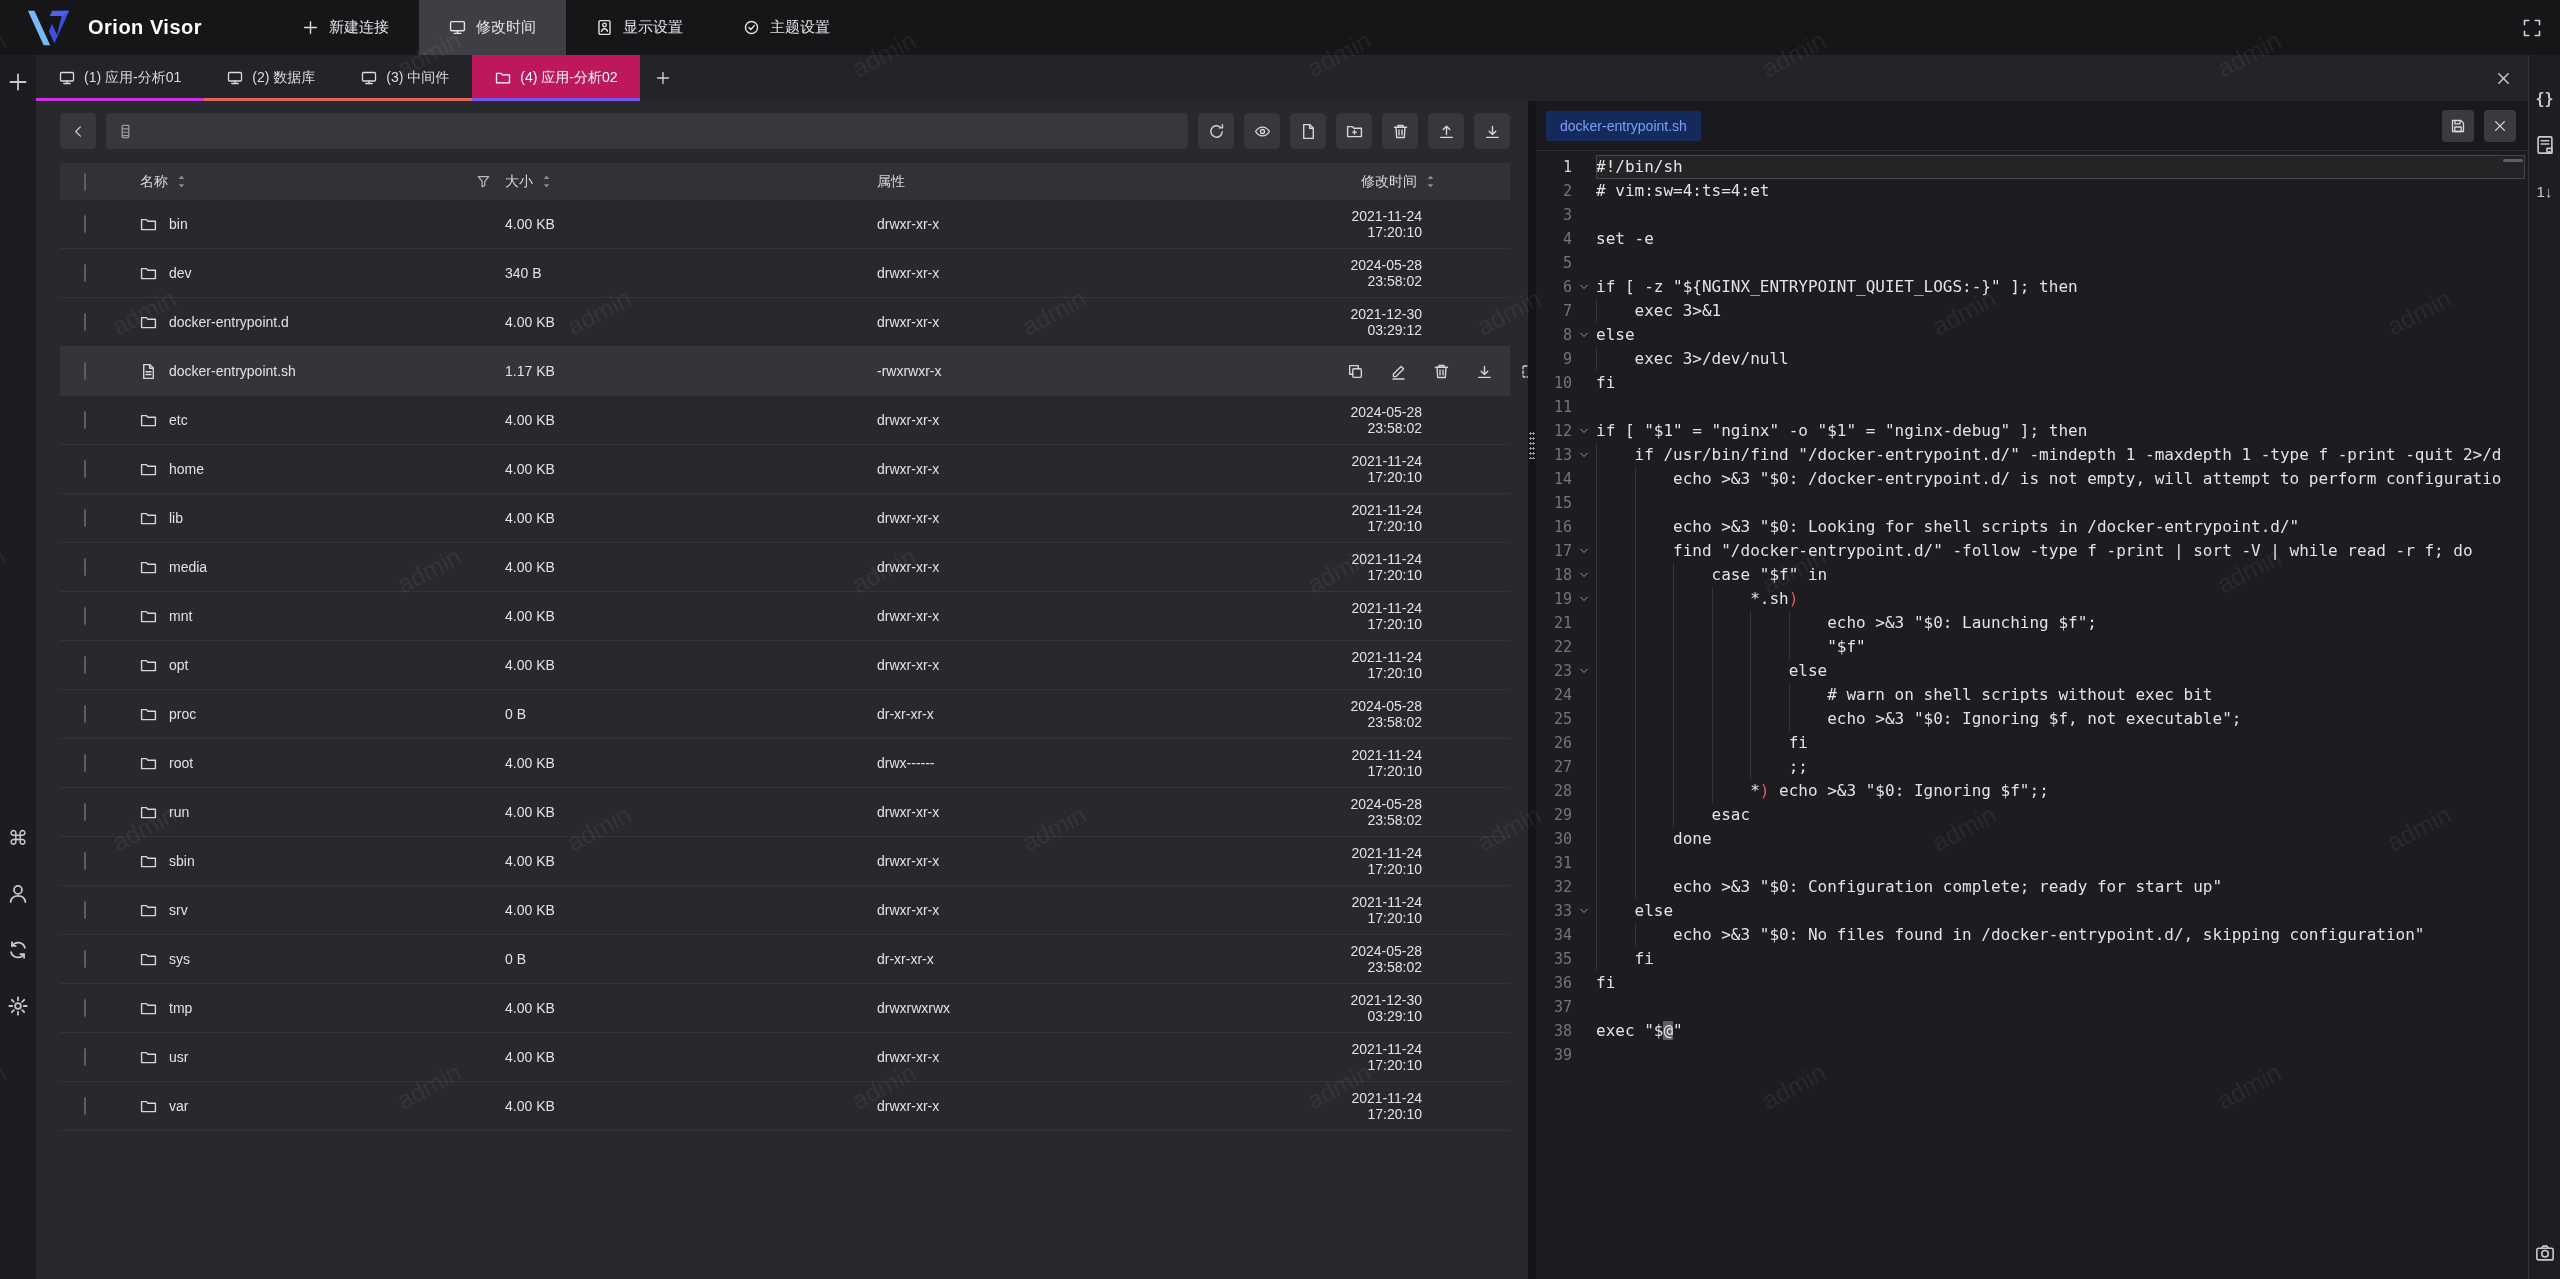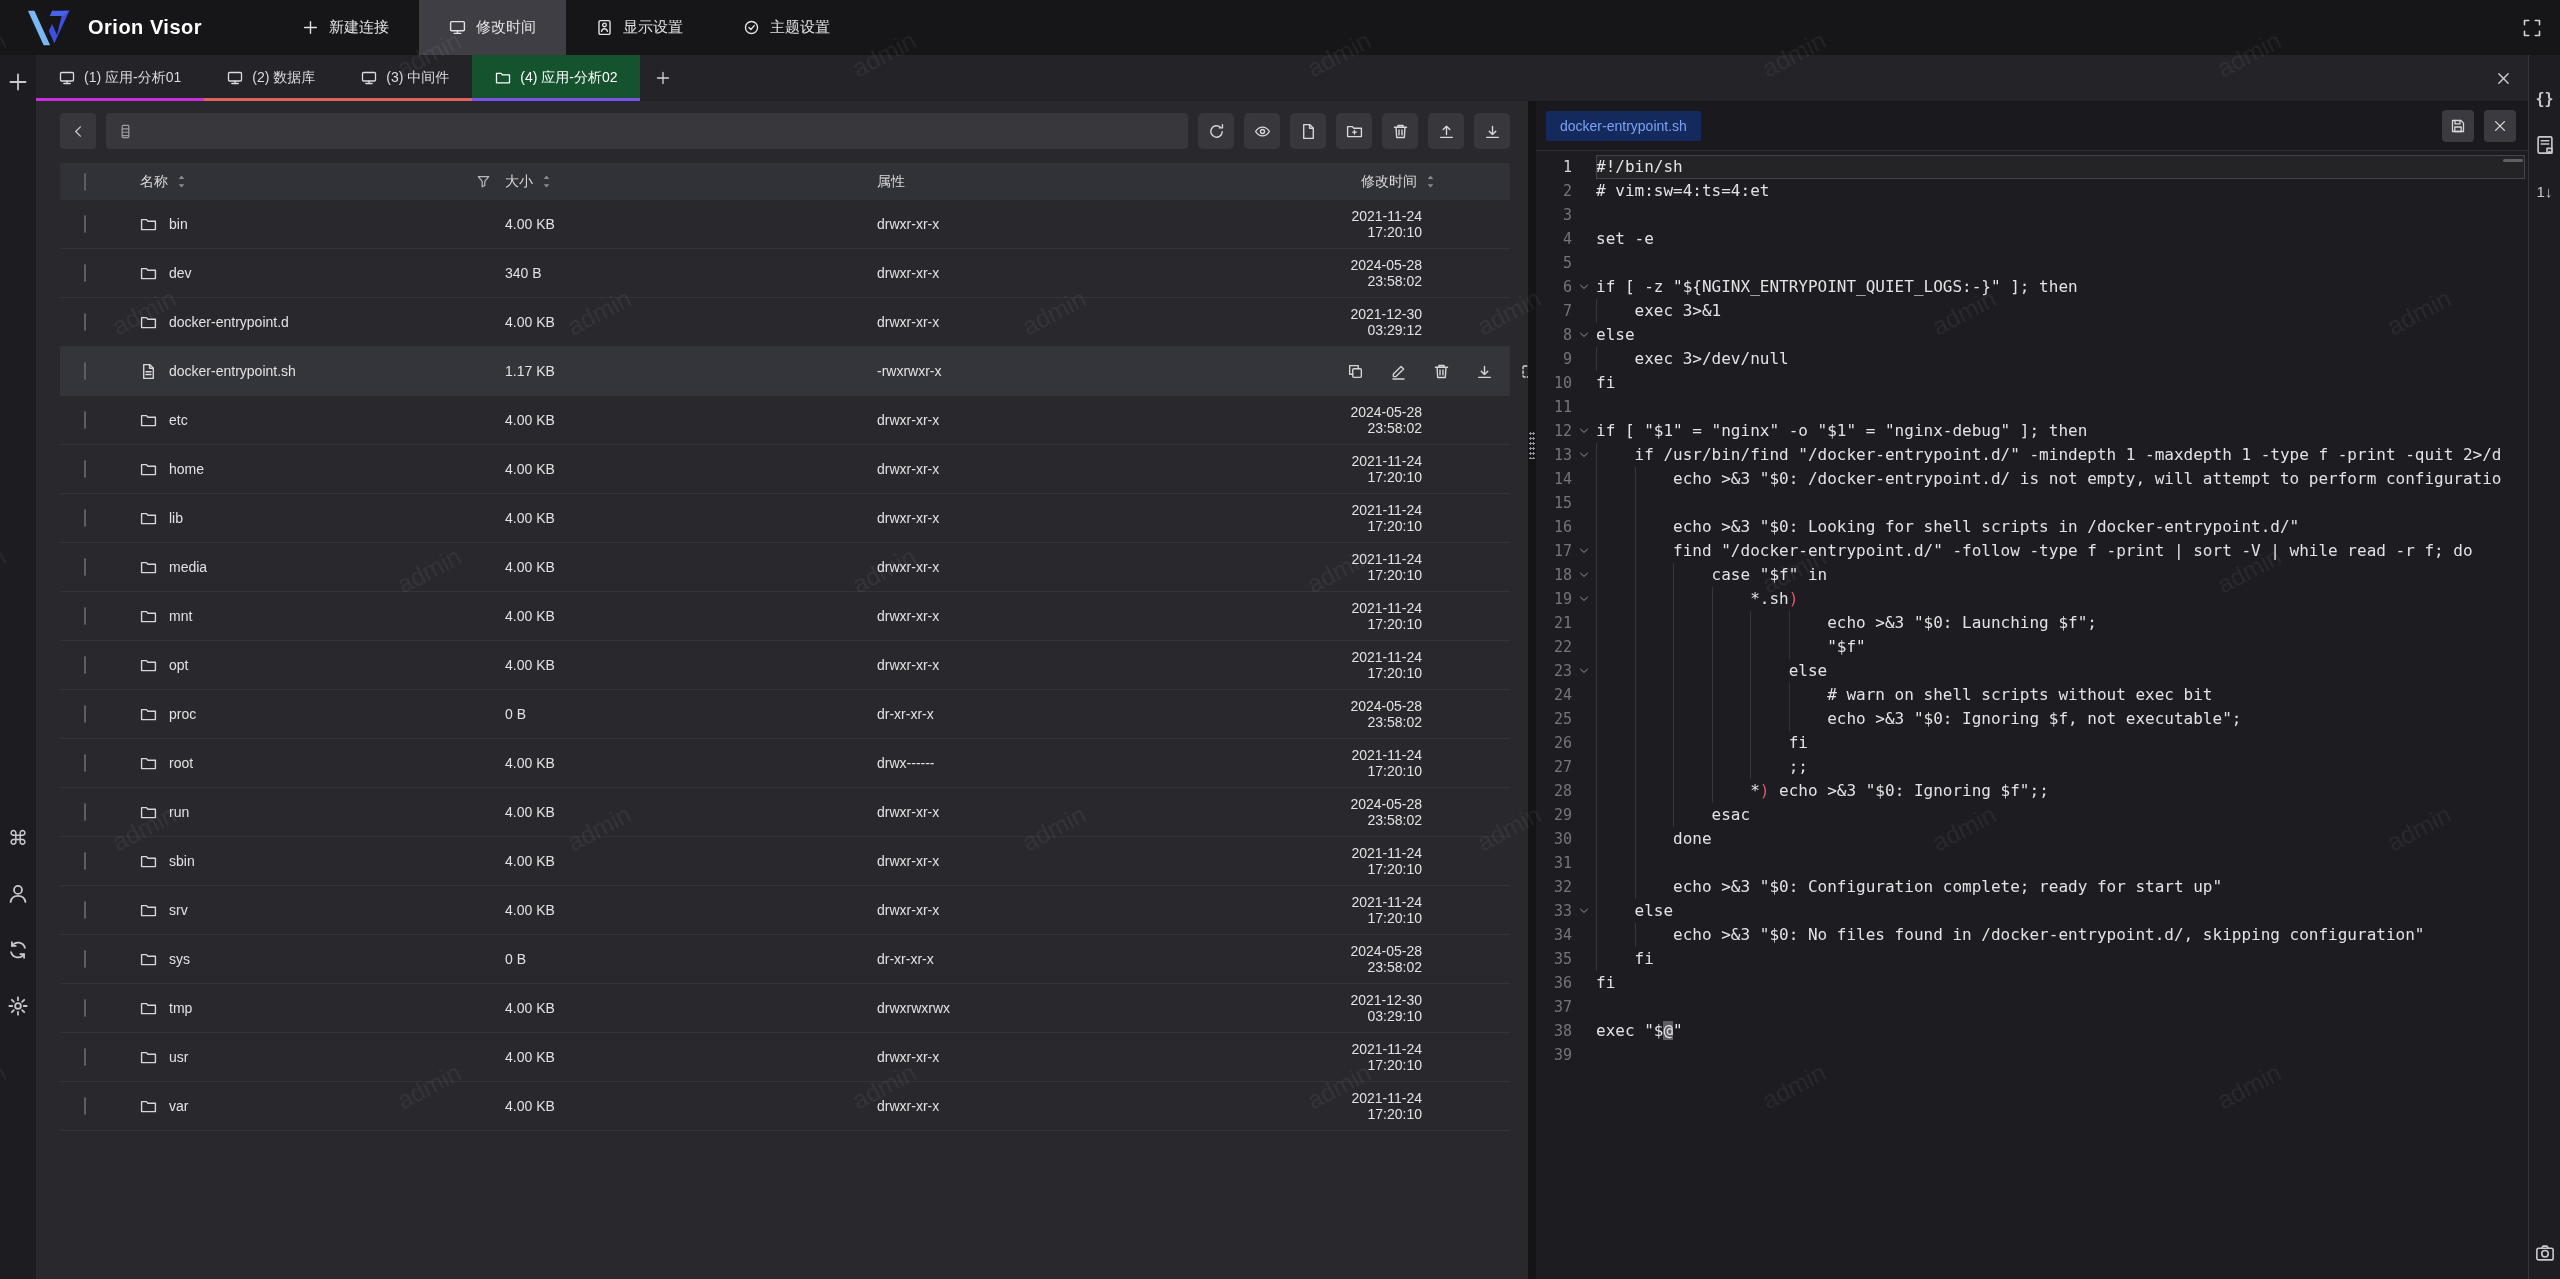--- a/index.html
+++ b/index.html
@@ -30,21 +30,21 @@
   .strip-btn { width: 22px; height: 22px; color: #c9c9cd; cursor: pointer; margin-bottom: 34px; }
   .left-strip .bottom-group { margin-top: auto; display: flex; flex-direction: column; align-items: center; }
   .left-strip .bottom-group .strip-btn { margin-bottom: 0; margin-top: 34px; }
   .cmd-glyph { font-size: 20px; line-height: 20px; color: #c9c9cd; }
 
   .center-col { flex: 1; display: flex; flex-direction: column; min-width: 0; }
 
   
   .tabbar { height: 46px; background: #232328; display: flex; align-items: stretch; }
   .term-tab { position: relative; display: flex; align-items: center; gap: 9px; padding: 0 23px; font-size: 14px; color: #dcdcdf; cursor: pointer; }
-  .term-tab.active { background: #14532d; color: #ffffff; }
+  .term-tab.active { background: #be185d; color: #ffffff; }
   .term-tab .icon { width: 16px; height: 16px; }
   .term-tab .underline { position: absolute; left: 0; right: 0; bottom: 0; height: 3px; }
   .tab-plus { width: 46px; display: flex; align-items: center; justify-content: center; color: #d5d5d8; cursor: pointer; }
   .tab-plus .icon { width: 16px; height: 16px; }
   .tabbar-close { margin-left: auto; align-self: center; width: 17px; height: 17px; margin-right: 16px; color: #cfcfd3; cursor: pointer; }
 
   
   .workspace { flex: 1; display: flex; min-height: 0; }
 
   

